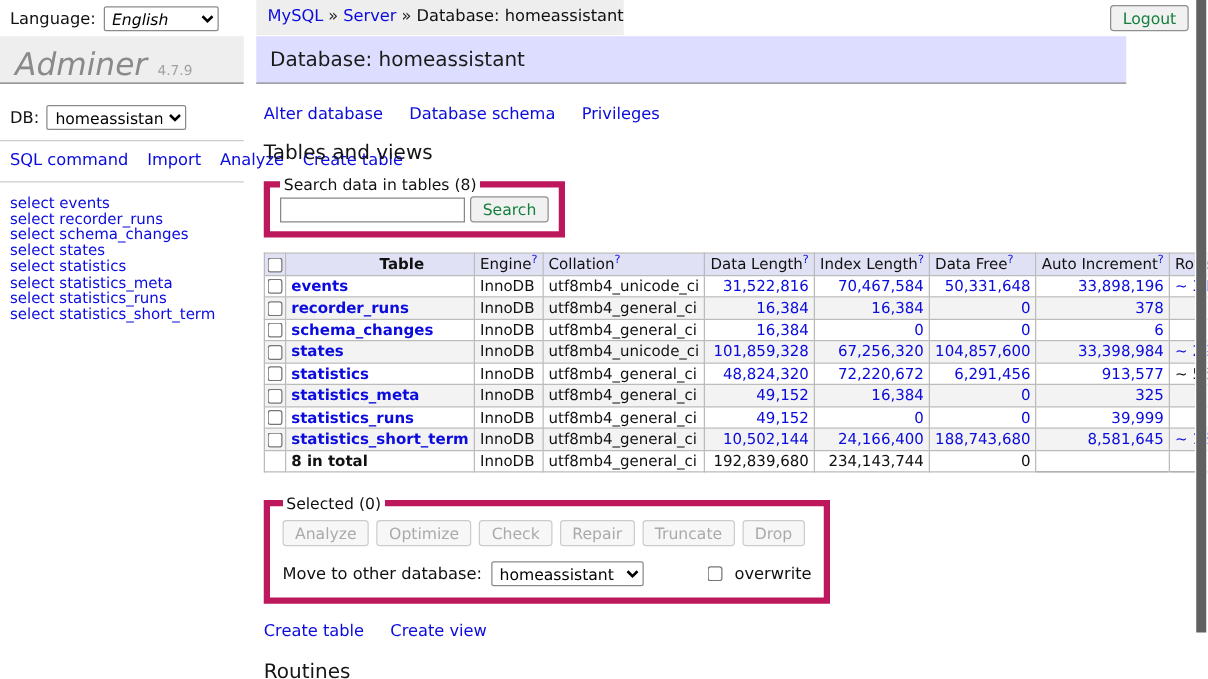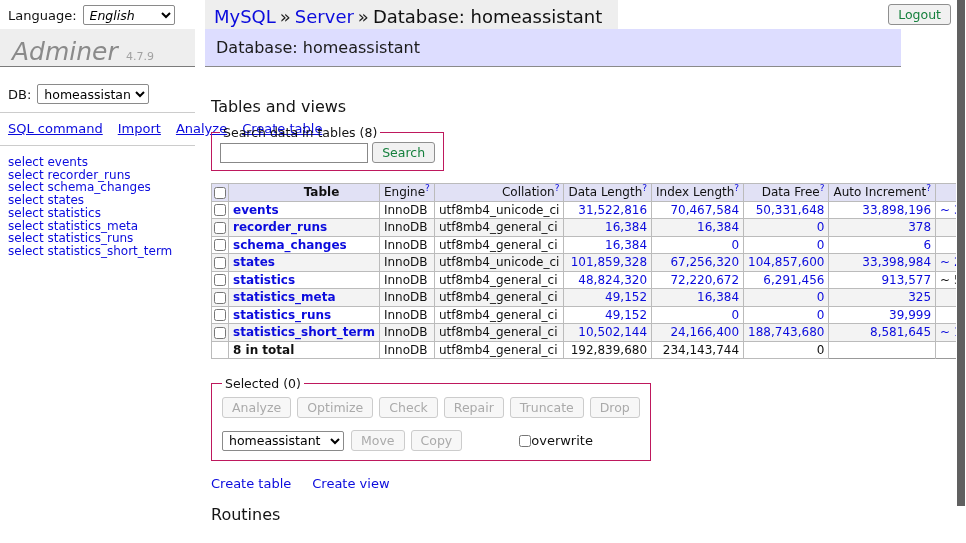--- a/index.html
+++ b/index.html
@@ -13,21 +13,21 @@
 
   
   .lang-row { position:absolute; top:5px; left:8px; display:flex; align-items:center; gap:6px; }
   select {
     font-family:inherit; font-size:12.5px; height:20px; background:#fff;
     border:1px solid #8a8a8a; border-radius:2px; padding:0 2px;
   }
   .lang-select { width:92px;font-style:italic; }
   .breadcrumb {
     position:absolute; top:0; left:205px; background:#eee;
-    padding:6px 16px 7px 9px; font-size:18px; white-space:nowrap;
+    padding:6px 0 7px 9px; font-size:13px; white-space:nowrap;
   }
   .breadcrumb .sep { color:#222; margin:0 4px; }
   .logout-btn { position:absolute; top:4px; right:15px; }
 
   button {
     font-family:inherit; font-size:12.5px; padding:2px 9px; color:#15803d;
     background:#f1f1f1; border:1px solid #8f8f8f; border-radius:3px; cursor:pointer;
   }
   button.disabled { color:#aaa; border-color:#ccc; background:#f7f7f7; cursor:default; }
 
@@ -43,55 +43,55 @@
     background:#ddf; border-bottom:1px solid #8a8a8a; padding:9px 0 0 11px;
     font-size:16px; color:#1b1b1b;
   }
 
   
   .sidebar { position:absolute; top:82px; left:0; width:195px; }
   .db-row { display:flex; align-items:center; gap:6px; padding:2px 0 8px 8px; }
   .db-select { width:112px; }
   .side-hr { border:none; border-top:1px solid #ccc; margin:0; }
   .side-actions { padding:7px 0 8px 8px; line-height:17px; }
-  .side-actions a { margin-right:15px; white-space:nowrap;text-decoration:underline; }
+  .side-actions a { margin-right:15px; white-space:nowrap; }
   .side-tables { padding:10px 0 0 8px; }
   .side-tables a { display:block; font-size:12px; line-height:12.7px; white-space:nowrap; }
 
   
   .main { position:absolute; top:84px; left:211px; width:700px; }
   .link-row a { margin-right:21px; }
   h3 { font-size:16px; font-weight:400; color:#151515; margin:0; }
   .h3-tables { margin:13px 0 0; }
 
-  fieldset { border:1px solid #be185d; margin:0; padding:2px 8px 7px; display:inline-block; }
+  fieldset { border:5px solid #be185d; margin:0; padding:2px 8px 7px; display:inline-block; }
   legend { font-size:12.5px; padding:0 3px; }
   .search-fs { margin-top:9px; }
   .search-input { width:148px; height:20px; border:1px solid #888; font-family:inherit; font-size:12.5px; padding:0 3px; }
 
   table { border-collapse:collapse; margin-top:12px; font-size:12px; }
   th, td { border:1px solid #bbb; padding:2px 4px; line-height:12.5px; height:17px; white-space:nowrap; }
   table { border:1px solid #999; }
-  thead th { background:#e1e1f5; font-weight:400; text-align:right; }
+  thead th { background:#e1e1f5; font-weight:400; text-align:left; }
   thead th.c-table { font-weight:bold; text-align:center;padding-left:39px; }
   sup.help { font-size:9px; line-height:0; }
   tbody tr:nth-child(even) td { background:#f3f3f3; }
   td.num { text-align:right; }
   td.chk, th.chk { text-align:center; width:17px; padding:1px 2px; }
   input[type=checkbox] { width:12px; height:12px; margin:0; vertical-align:middle; }
   a.tname { font-weight:bold;margin-top:32px; }
   tr.total td { background:#fff; font-weight:400;margin-left:45px; }
   tr.total td.lbl { font-weight:bold; }
   tr.total td.void { border-top:none; border-right:none; border-bottom:none; background:#fff; }
 
   .selected-fs { margin-top:17px; padding:3px 10px 9px; }
   .sel-btns { margin:3px 0 12px; display:flex; gap:6px; }
   .move-row { display:flex; align-items:center; gap:7px; }
   .move-select { width:122px; }
-  .ovw { display:flex; align-items:center; gap:0;padding-left:44px; }
+  .ovw { display:flex; align-items:center; gap:10px;padding-left:44px; }
 
   .links2 { margin-top:15px; }
   .h3-routines { margin-top:14px; }
 
   
   .scrollbar { position:absolute; top:0; right:0; width:10px; height:543px; background:#fff; }
   .scroll-thumb { width:8px; margin-left:1px; height:506px; background:#606060; }
 </style>
 </head>
 <body>
@@ -125,20 +125,21 @@
       <a>select schema_changes</a>
       <a>select states</a>
       <a>select statistics</a>
       <a>select statistics_meta</a>
       <a>select statistics_runs</a>
       <a>select statistics_short_term</a>
     </div>
 </div>
 
 <div class="main">
+  <div class="link-row" id="top-links"><a>Alter database</a><a>Database schema</a><a>Privileges</a></div>
 
   <h3 class="h3-tables">Tables and views</h3>
 
   <fieldset class="search-fs">
     <legend>Search data in tables (8)</legend>
     <input type="text" class="search-input" style="">
     <button>Search</button>
   </fieldset>
 
   <table>
@@ -262,22 +263,22 @@
     <legend>Selected (0)</legend>
     <div class="sel-btns" id="sel-btns">
         <button class="disabled" disabled="">Analyze</button>
         <button class="disabled" disabled="">Optimize</button>
         <button class="disabled" disabled="">Check</button>
         <button class="disabled" disabled="">Repair</button>
         <button class="disabled" disabled="">Truncate</button>
         <button class="disabled" disabled="">Drop</button>
       </div>
     <div class="move-row">
+      <span>Move to other database:</span>
       <select class="move-select"><option>homeassistant</option></select>
-      <span id="move-btns"><button class="disabled" disabled="" style="margin-right:6px">Move</button><button class="disabled" disabled="" style="margin-right:6px">Copy</button></span>
       <span class="ovw">
         <input type="checkbox" style="">
         <span>overwrite</span>
       </span>
     </div>
   </fieldset>
 
   <div class="link-row links2" id="create-links"><a>Create table</a><a>Create view</a></div>
 
   <h3 class="h3-routines">Routines</h3>

